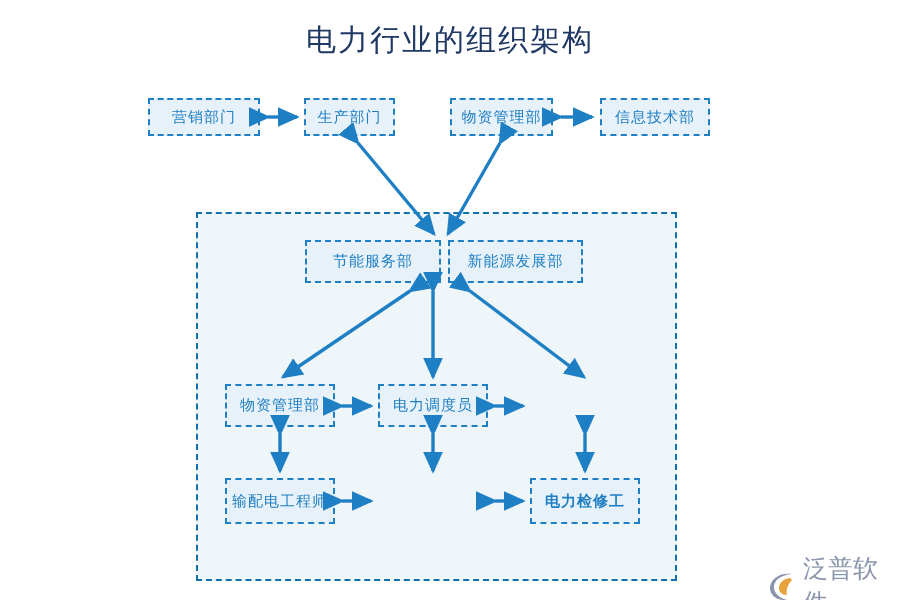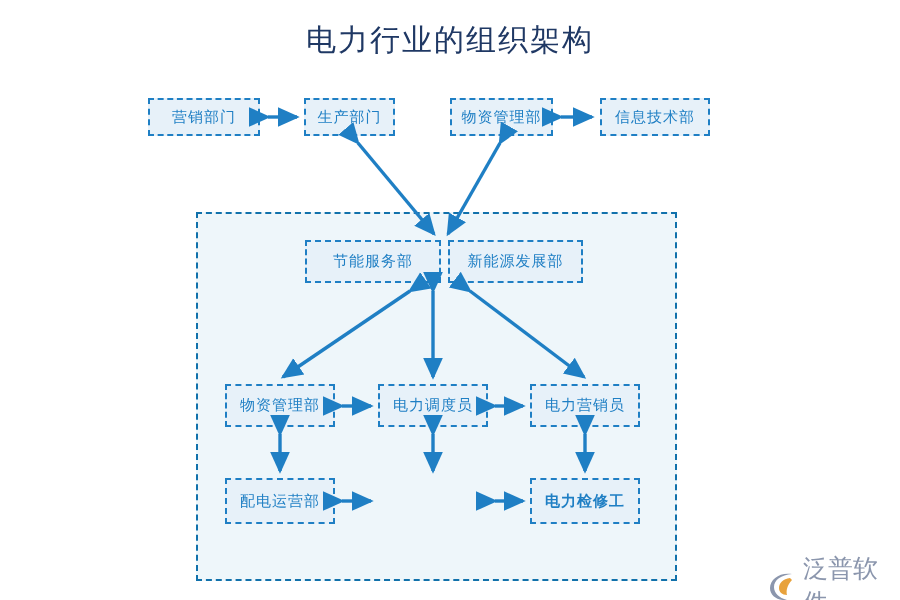--- a/index.html
+++ b/index.html
@@ -107,23 +107,22 @@
   <div class="node" style="left:148px; top:98px; width:112px; height:38px;">营销部门</div>
   <div class="node" style="left:304px; top:98px; width:91px; height:38px;">生产部门</div>
   <div class="node" style="left:450px; top:98px; width:103px; height:38px;">物资管理部</div>
   <div class="node" style="left:600px; top:98px; width:110px; height:38px;">信息技术部</div>
 
   <div class="node" style="left:305px; top:240px; width:136px; height:43px;">节能服务部</div>
   <div class="node" style="left:448px; top:240px; width:135px; height:43px;">新能源发展部</div>
 
   <div class="node" style="left:225px; top:384px; width:110px; height:43px;">物资管理部</div>
   <div class="node" style="left:378px; top:384px; width:110px; height:43px;">电力调度员</div>
-  <div class="node" style="left:530px; top:384px; width:110px; height:43px;">电力营销员</div>
 
-  <div class="node" style="left:225px; top:478px; width:110px; height:46px;">配电运营部</div>
+  <div class="node" style="left:225px; top:478px; width:110px; height:46px;">输配电工程师</div>
   <div class="node" style="left:530px; top:478px; width:110px; height:46px;font-weight:bold;">电力检修工</div>
 
   <svg class="arrows" viewBox="0 0 900 600">
     <defs>
       <marker id="ah" markerWidth="7" markerHeight="7" refX="5.6" refY="3.5" orient="auto" markerUnits="strokeWidth">
         <path d="M0,0.6 L6.4,3.5 L0,6.4 Z" fill="#1f7fc4"></path>
       </marker>
     </defs>
     <g stroke="#1f7fc4" stroke-width="3.4" fill="none" marker-start="url(#ah)" marker-end="url(#ah)">
 

